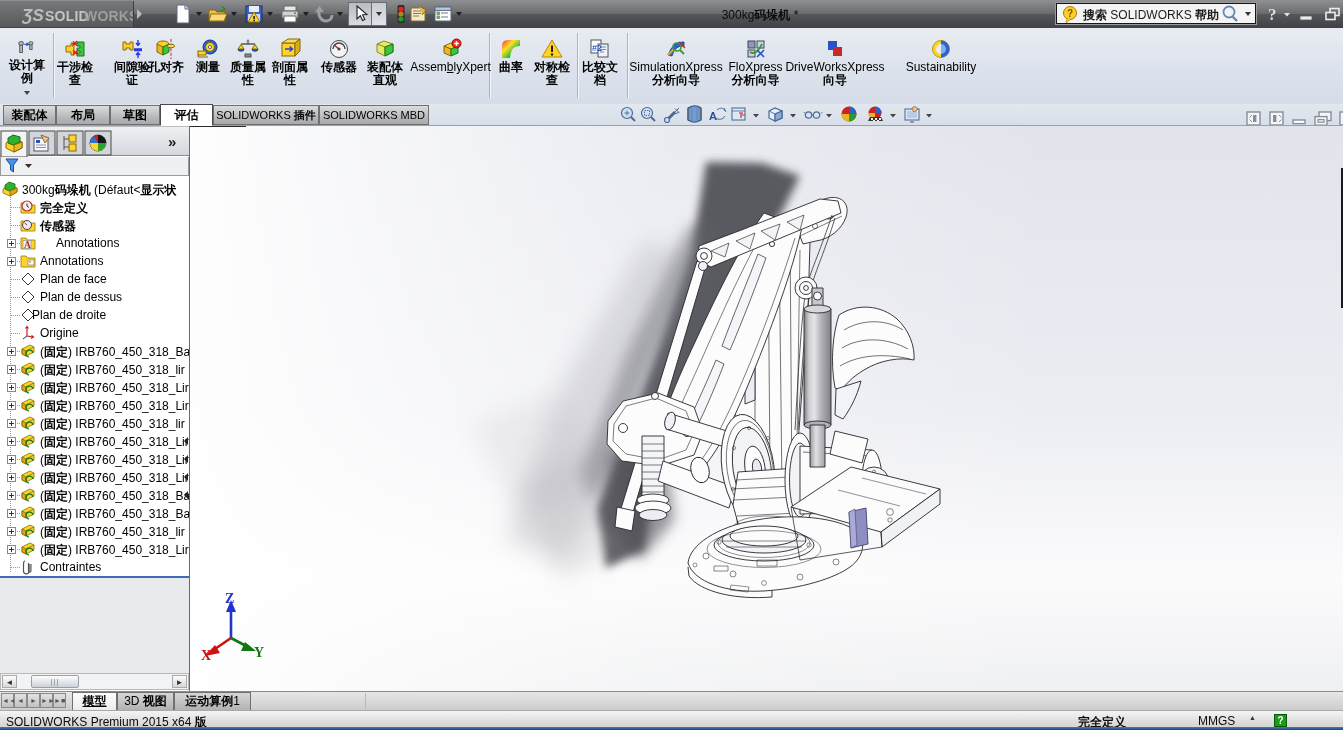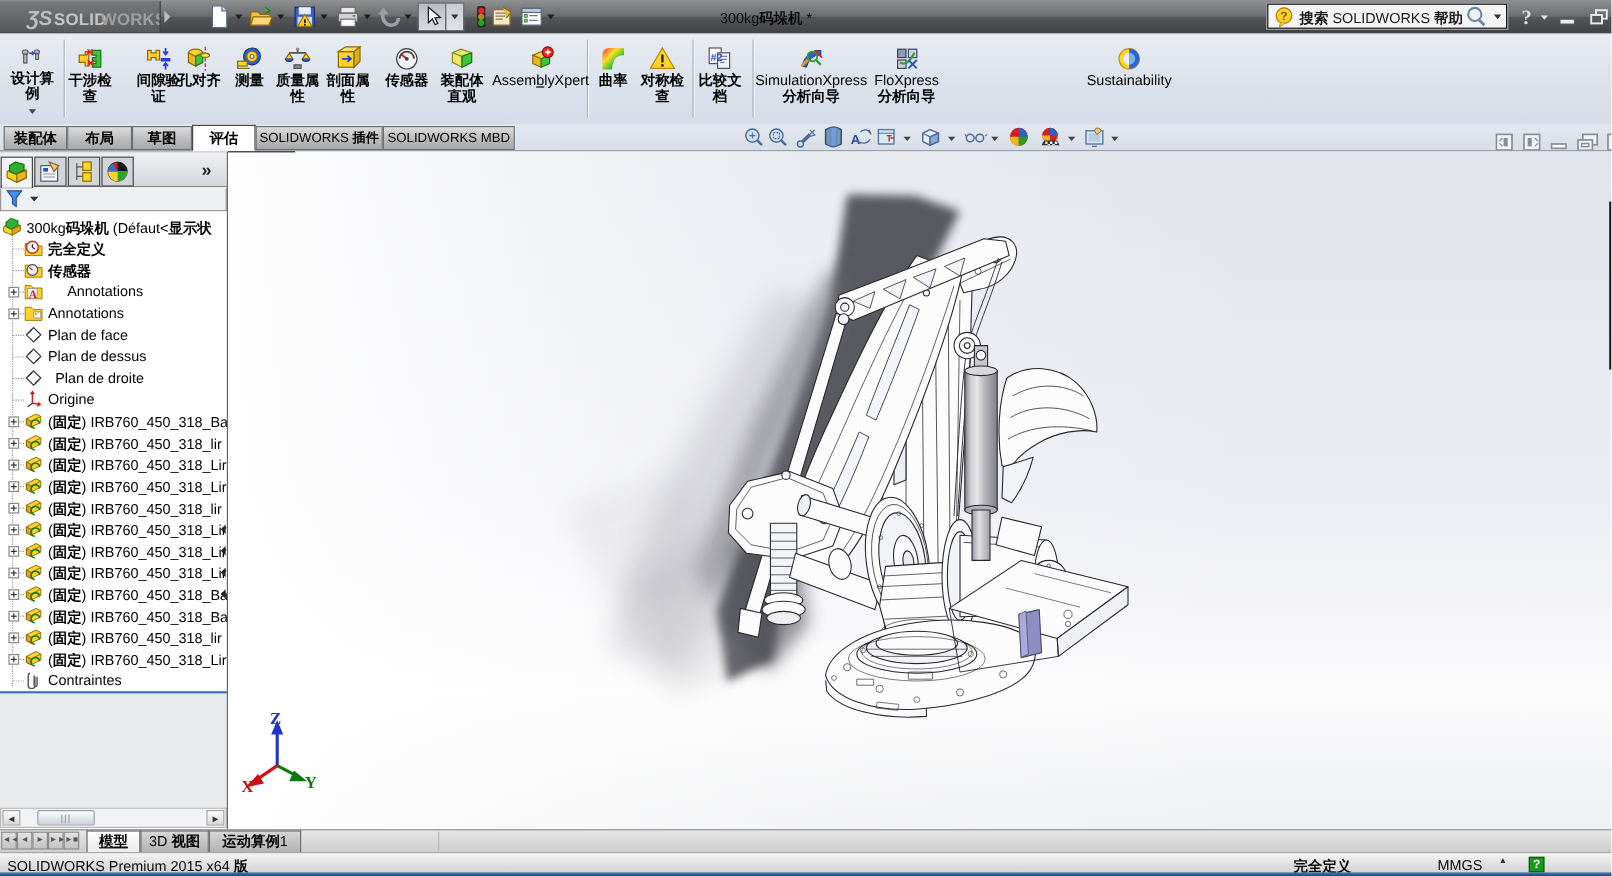--- a/index.html
+++ b/index.html
@@ -1,19 +1,19 @@
 <!DOCTYPE html>
 <html><head><meta charset="utf-8"><style>
 *{margin:0;padding:0;box-sizing:border-box;}
 html,body{width:1343px;height:730px;overflow:hidden;font-family:"Liberation Sans",sans-serif;background:#fff;}
 .abs{position:absolute;}
 #app{position:absolute;left:0;top:0;width:1343px;height:730px;overflow:hidden;}
 #titlebar{left:0;top:0;width:1343px;height:28px;background:linear-gradient(#8f9092,#6b6c6e 48%,#55565a 52%,#404144);}
 #logobox{left:0;top:1px;width:134px;height:26px;background:linear-gradient(#77787a,#58595b);}
-#title-text{left:600px;top:7px;width:320px;font-size:12px;color:#0a0a0a;}
+#title-text{left:600px;top:7px;width:320px;text-align:center;font-size:12px;color:#0a0a0a;}
 #searchbox{left:1056px;top:3px;width:200px;height:21px;background:#f4f4f4;border:1px solid #151515;box-shadow:0 0 0 1px #9a9b9e;}
 #searchbox .txt{position:absolute;left:26px;top:3px;font-size:12px;color:#1a1a1a;}
 #ribbon{left:0;top:28px;width:1343px;height:76px;background:linear-gradient(#e8ecf2,#dce2ec 55%,#d6dde8);}
 .rsep{position:absolute;top:33px;height:65px;width:1px;background:#aeb4be;box-shadow:1px 0 0 #f2f4f8;}
 .rbtn{position:absolute;top:38px;text-align:center;font-size:12px;color:#000;line-height:13px;}
 .rbtn svg{display:block;margin:0 auto 1px;}
 #tabrow{left:0;top:104px;width:1343px;height:22px;background:linear-gradient(#e3e8ef,#d8dee8);}
 .tab{position:absolute;top:105px;height:20px;white-space:nowrap;overflow:hidden;background:linear-gradient(#dcdcdc,#b4b5b7 70%,#a8a9ab);border:1px solid #6f7072;font-size:12px;color:#000;text-align:center;line-height:19px;z-index:1;}
 .tab.active{background:#fff;border:1px solid #4a4a4a;border-bottom:1px solid #fff;height:22px;top:104px;z-index:3;line-height:20px;}
 #panel{left:0;top:126px;width:190px;height:565px;background:#fff;}
@@ -265,20 +265,28 @@
       <svg width="22" height="22" viewBox="0 0 22 22">
         <rect x="3" y="3" width="7" height="7" fill="#8a9ab8" stroke="#445"></rect>
         <rect x="12" y="3" width="7" height="7" fill="#c8d2e2" stroke="#445"></rect>
         <rect x="3" y="12" width="7" height="7" fill="#c8d2e2" stroke="#445"></rect>
         <path d="M5,14 Q11,18 17,6" stroke="#30a030" stroke-width="1.8" fill="none"></path>
         <path d="M12,12 L19,19 M19,12 L12,19" stroke="#2a52c8" stroke-width="1.6"></path>
       </svg>
       <div>FloXpress</div>
       <div><span class="ck">分析向导</span></div>
     </div>
+<div class="rbtn" style="left:728px;width:214px">
+      <svg width="22" height="22" viewBox="0 0 22 22">
+        <rect x="4" y="3" width="9" height="9" fill="#2a52c8"></rect>
+        <rect x="9" y="9" width="9" height="9" fill="#c82a2a"></rect>
+      </svg>
+      <div>DriveWorksXpress</div>
+      <div><span class="ck">向导</span></div>
+    </div>
 <div class="rbtn" style="left:847px;width:188px">
       <svg width="22" height="22" viewBox="0 0 22 22">
         <circle cx="11" cy="11" r="8.5" fill="#ffd42a" stroke="#b89a10"></circle>
         <path d="M11,2.5 a8.5,8.5 0 0 1 0,17 Z" fill="#2a62d8"></path>
         <path d="M11,6 a5,5 0 0 0 0,10 Z" fill="#e8eef8"></path>
         <path d="M11,6 a5,5 0 0 1 0,10 Z" fill="#7ab4e8"></path>
       </svg>
       <div>Sustainability</div>
     </div>
 <div class="abs" id="tabrow"></div>
@@ -400,21 +408,21 @@
             <path d="M6.6,3.4 L3.4,6.6 M12.6,9.4 L9.4,12.6" stroke="#333" stroke-width="1"></path>
           </svg>
           <span class="lbl" style="left:40px">Plan de dessus</span>
         </div>
 <div class="trow" style="top:129px">
           <div class="abs" style="left:11px;top:9px;width:9px;height:1px;border-top:1px dotted #9a9a9a"></div>
           <svg class="abs" style="left:20px;top:1px" width="16" height="16" viewBox="0 0 16 16">
             <path d="M8,2 L14,8 L8,14 L2,8 Z" fill="none" stroke="#333" stroke-width="1"></path>
             <path d="M6.6,3.4 L3.4,6.6 M12.6,9.4 L9.4,12.6" stroke="#333" stroke-width="1"></path>
           </svg>
-          <span class="lbl" style="left:46px">Plan de droite</span>
+          <span class="lbl" style="left:32px">Plan de droite</span>
         </div>
 <div class="trow" style="top:147px">
           <div class="abs" style="left:11px;top:9px;width:9px;height:1px;border-top:1px dotted #9a9a9a"></div>
           <svg class="abs" style="left:20px;top:1px" width="16" height="16" viewBox="0 0 16 16">
             <path d="M7,2 L7,11" stroke="#c02020" stroke-width="1.2"></path>
             <path d="M5.5,3.5 L7,1.5 L8.5,3.5" fill="none" stroke="#c02020" stroke-width="1.2"></path>
             <path d="M7,11 L13,12" stroke="#c02020" stroke-width="1.2"></path>
             <path d="M11.5,10.5 L13.5,12 L11,13.5" fill="none" stroke="#c02020" stroke-width="1.2"></path>
             <path d="M7,11 L3,14" stroke="#333" stroke-width="1"></path>
           </svg>

